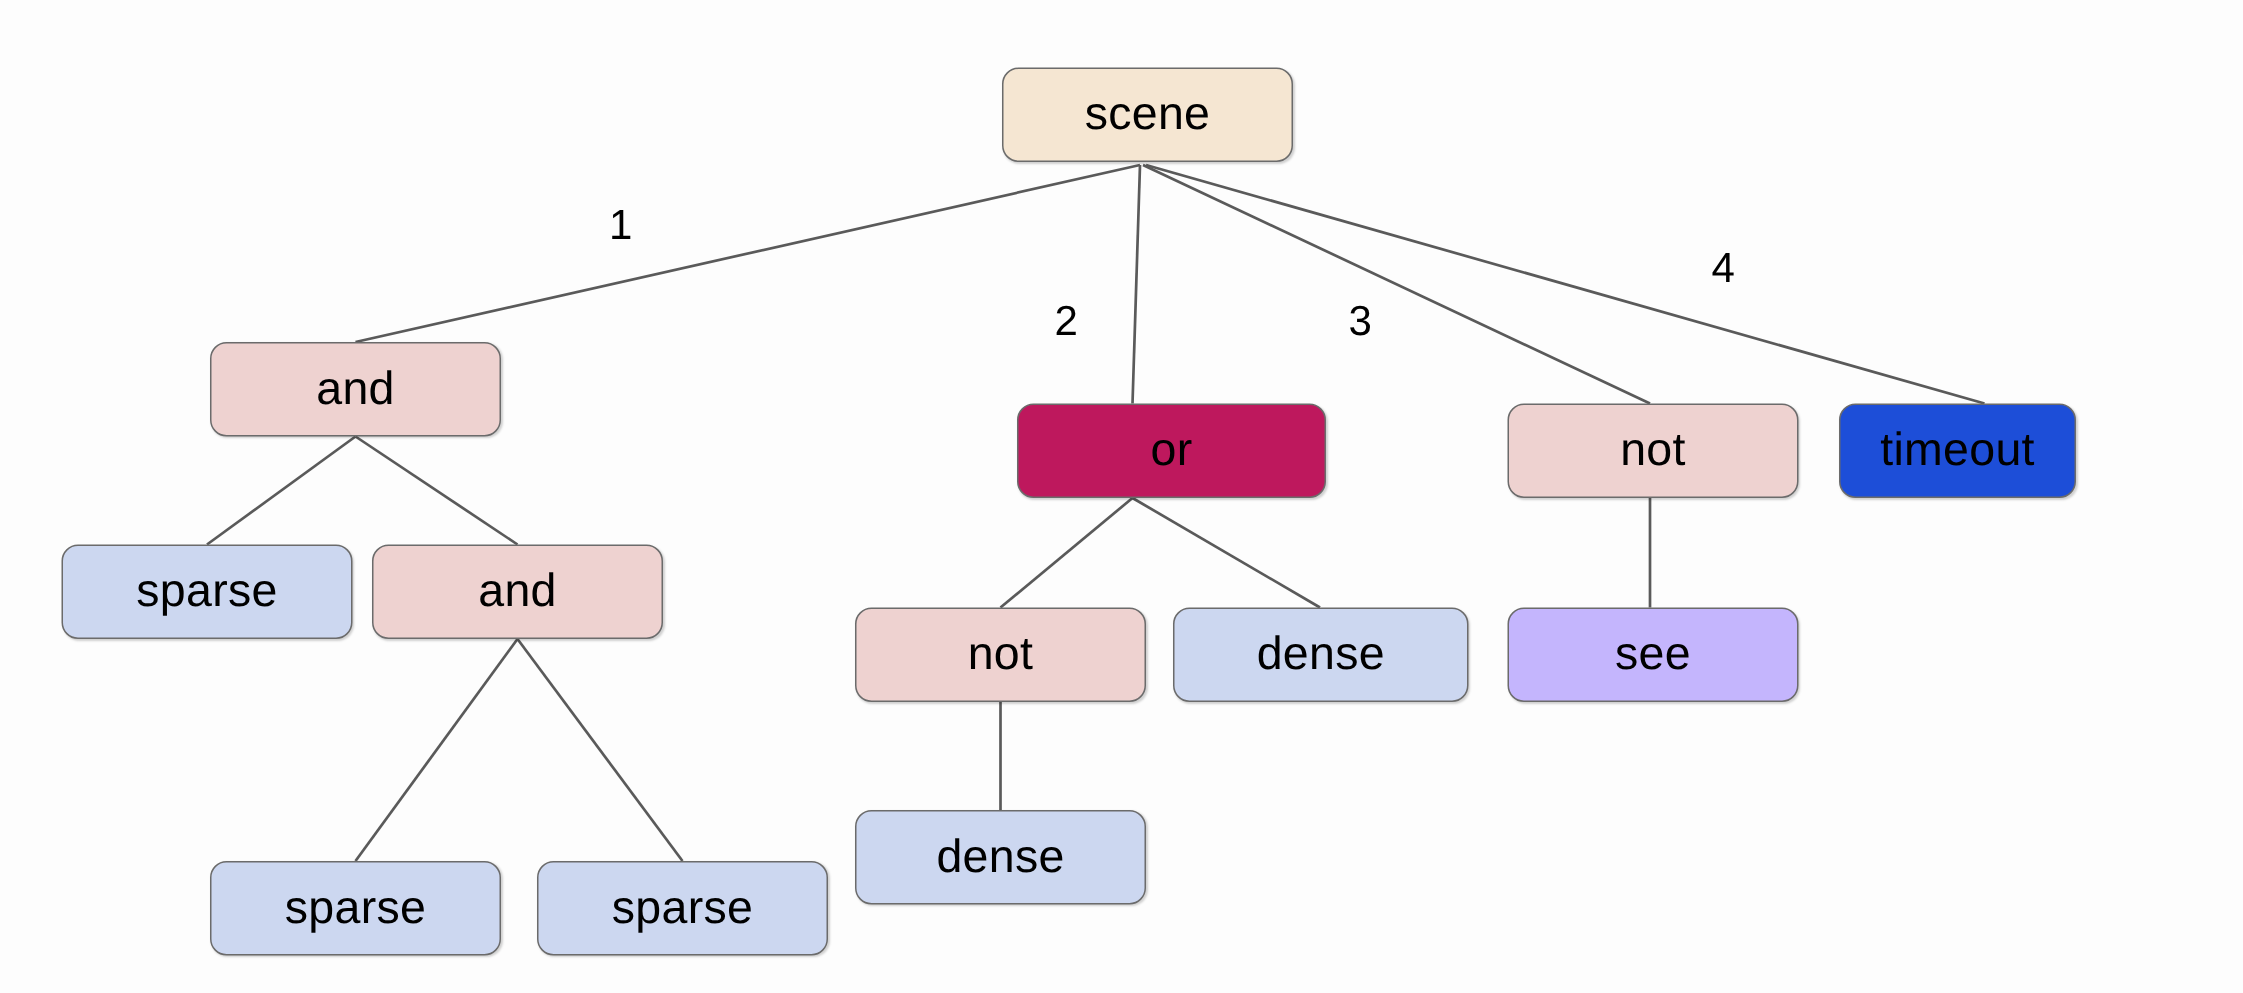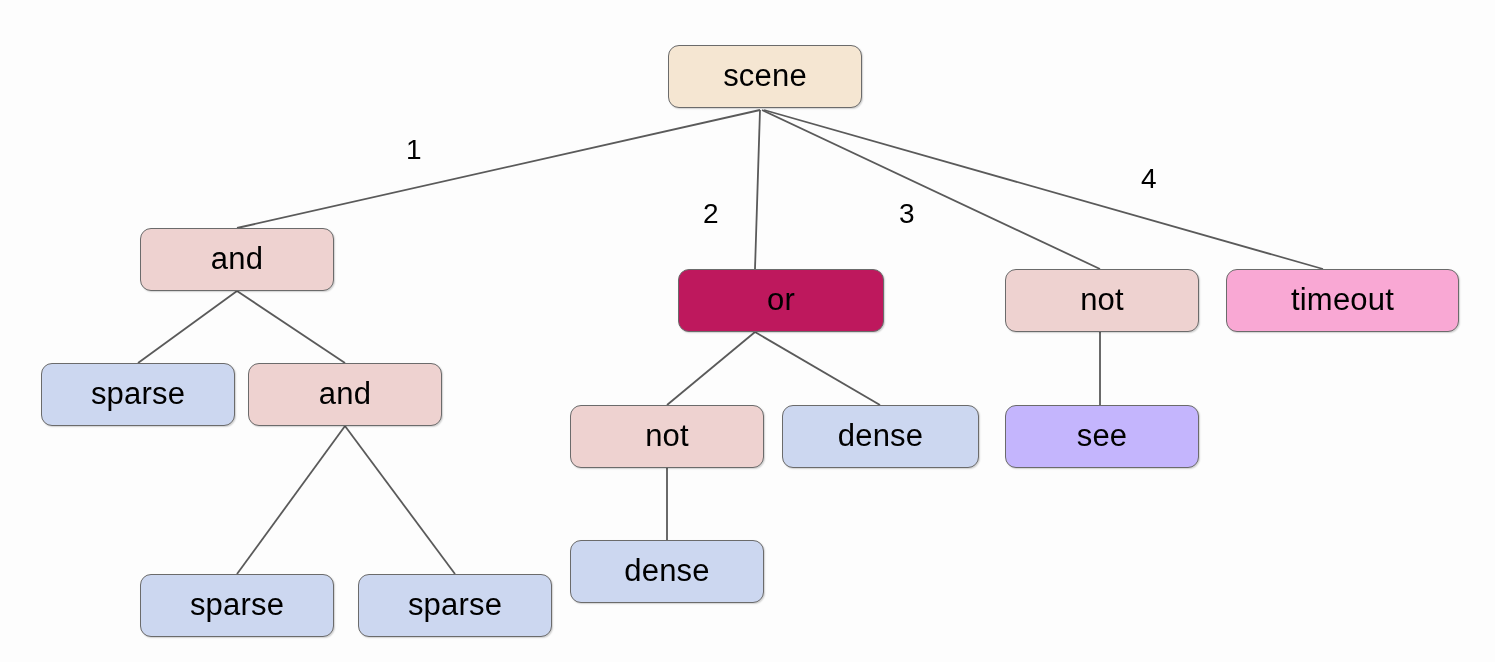--- a/index.html
+++ b/index.html
@@ -97,21 +97,21 @@
       </div>
       <div class="node" style="left: 570px; top: 540px; width: 194px; height: 63px; background: rgb(204, 215, 240); border-color: rgb(107, 107, 107);">
         <span class="node-label">dense</span>
       </div>
       <div class="node" style="left: 1005px; top: 269px; width: 194px; height: 63px; background: rgb(238, 210, 208); border-color: rgb(107, 107, 107);">
         <span class="node-label">not</span>
       </div>
       <div class="node" style="left: 1005px; top: 405px; width: 194px; height: 63px; background: #c4b5fd; border-color: rgb(107, 107, 107);">
         <span class="node-label">see</span>
       </div>
-      <div class="node" style="left: 1226px; top: 269px; width: 233px; height: 63px; background: #f9a8d4; border-color: rgb(107, 107, 107);">
+      <div class="node" style="left: 1226px; top: 269px; width: 158px; height: 63px; background: #1d4ed8; border-color: rgb(107, 107, 107);">
         <span class="node-label">timeout</span>
       </div>
     </div>
   <div id="edge-label-layer">
       <div class="edge-label" style="left: 406px; top: 136px;">1</div>
       <div class="edge-label" style="left: 703px; top: 200px;">2</div>
       <div class="edge-label" style="left: 899px; top: 200px;">3</div>
       <div class="edge-label" style="left: 1141px; top: 165px;">4</div>
     </div>
 </div>

